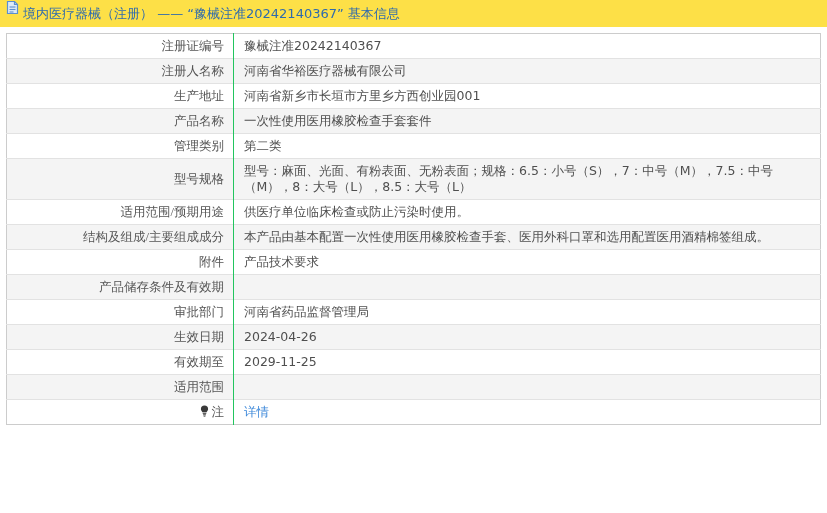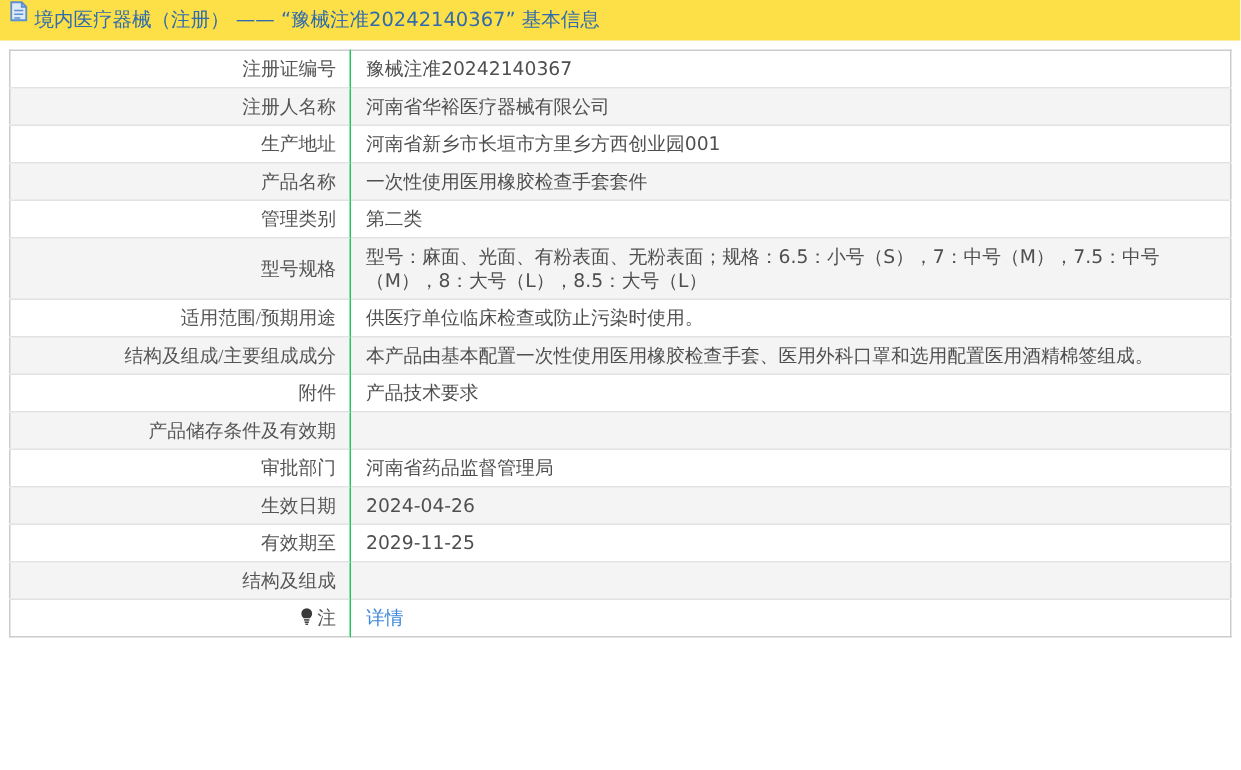--- a/index.html
+++ b/index.html
@@ -102,21 +102,21 @@
     </tr>
     <tr>
       <td class="label-cell">生效日期</td>
       <td class="value-cell">2024-04-26</td>
     </tr>
     <tr>
       <td class="label-cell">有效期至</td>
       <td class="value-cell">2029-11-25</td>
     </tr>
     <tr>
-      <td class="label-cell">结构及组成</td>
+      <td class="label-cell">适用范围</td>
       <td class="value-cell"></td>
     </tr>
     <tr>
       <td class="label-cell"><svg class="bulb-icon" viewBox="0 0 11 12">
             <path d="M5.5 0.5 a3.6 3.6 0 0 1 3.6 3.6 c0 1.5 -1 2.2 -1.5 3.1 h-4.2 c-0.5 -0.9 -1.5 -1.6 -1.5 -3.1 a3.6 3.6 0 0 1 3.6 -3.6 z" fill="#3a3a3a"></path>
             <rect x="3.7" y="7.8" width="3.6" height="1" fill="#3a3a3a"></rect>
             <rect x="4.1" y="9.3" width="2.8" height="1" fill="#3a3a3a"></rect>
             <rect x="4.6" y="10.7" width="1.8" height="0.9" fill="#3a3a3a"></rect>
           </svg><span>注</span></td>
       <td class="value-cell"><a class="detail-link" href="#">详情</a></td>

